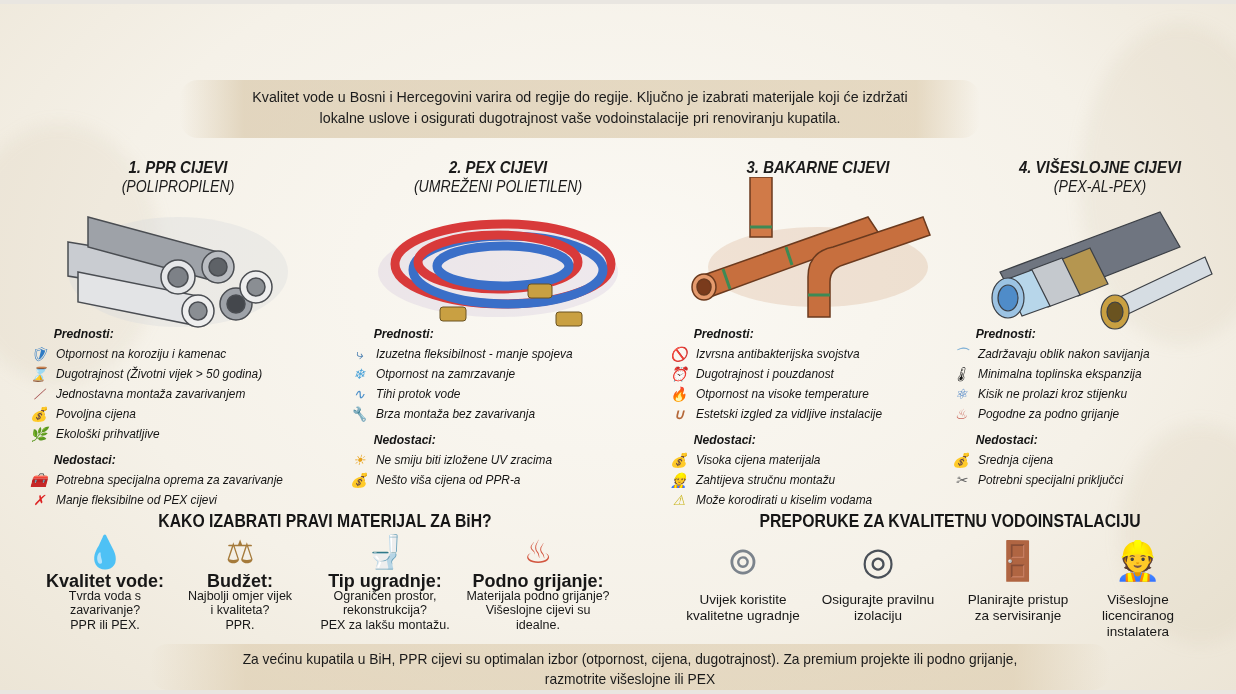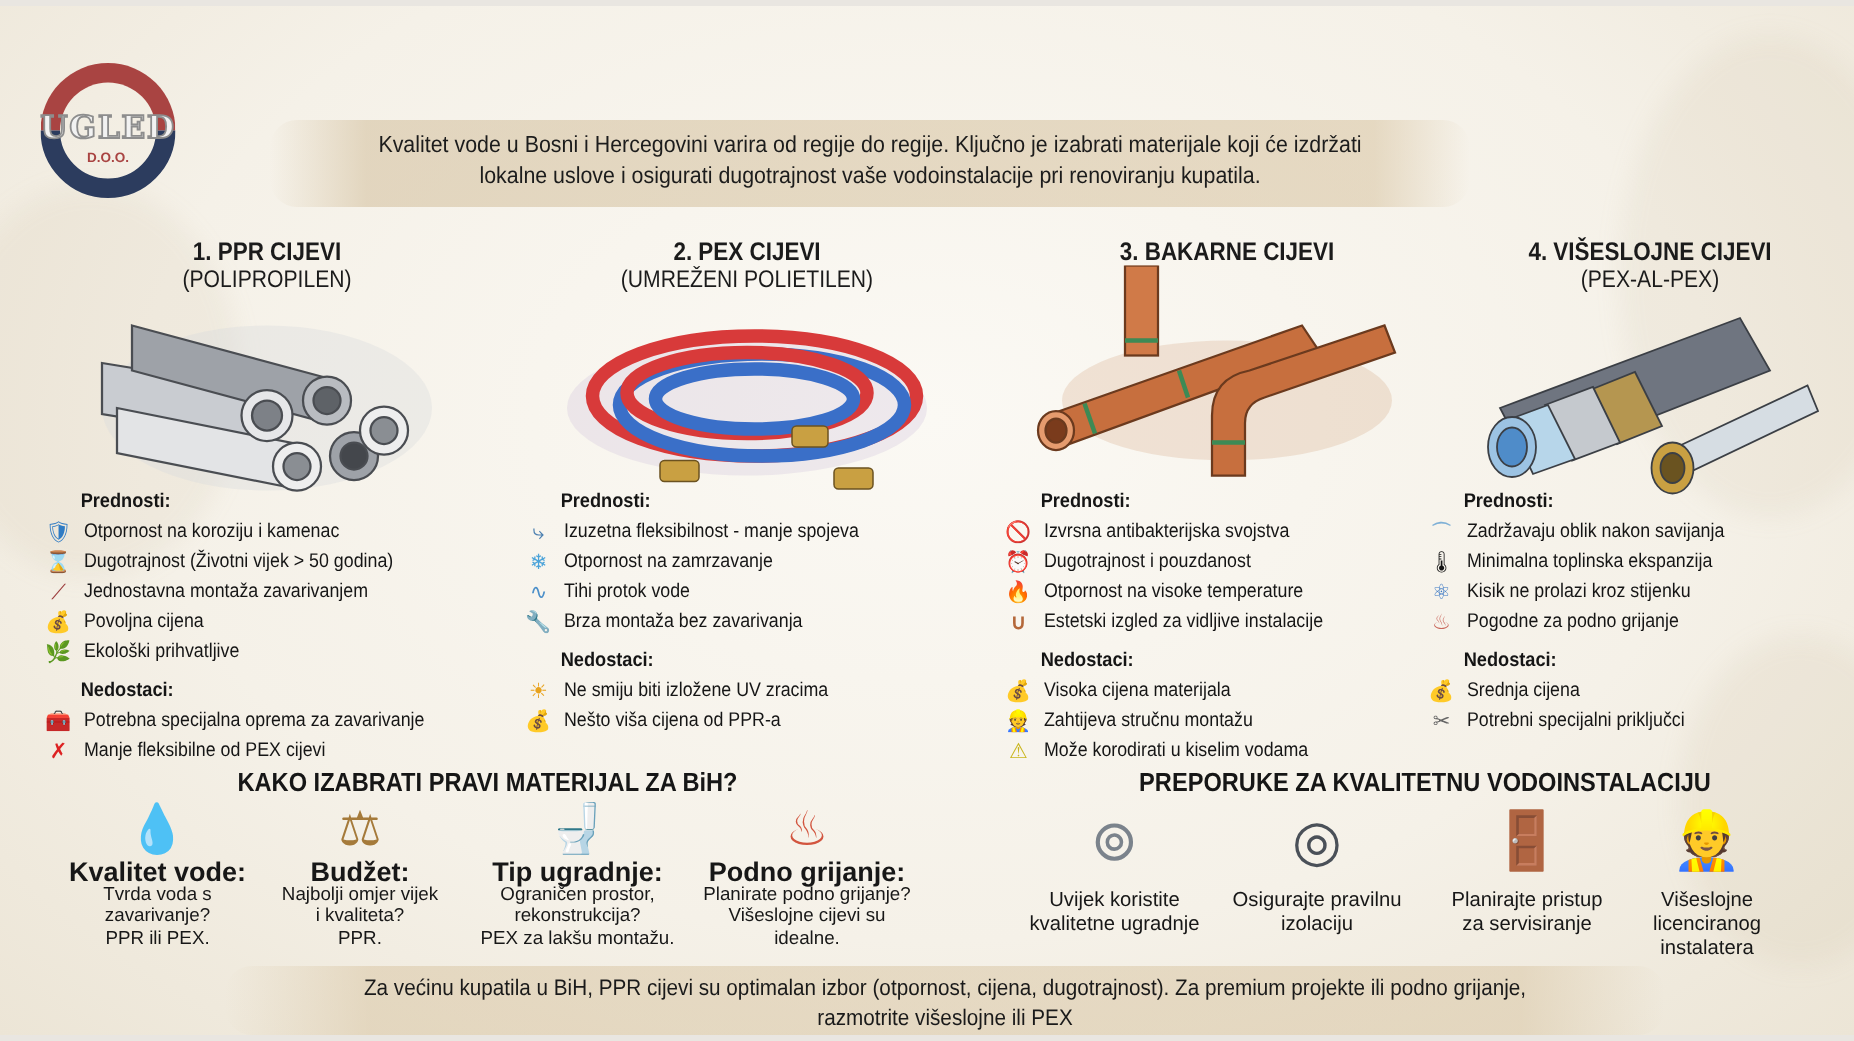--- a/index.html
+++ b/index.html
@@ -31,21 +31,21 @@
   
   .title { position: absolute; left: 130px; top: 18px; width: 980px; text-align: center;
     font-family: "DejaVu Sans", sans-serif; font-weight: 300; font-size: 35px; letter-spacing: 0.5px; color: #151515; }
   .intro-band { position: absolute; left: 180px; top: 76px; width: 800px; height: 58px;
     background: linear-gradient(90deg, rgba(210,190,155,0) 0%, rgba(210,190,155,0.55) 8%, rgba(215,195,160,0.55) 92%, rgba(210,190,155,0) 100%);
     border-radius: 18px; }
   .intro { position: absolute; left: 180px; top: 82px; width: 800px; text-align: center;
     font-family: "Liberation Sans Narrow", "Liberation Sans", sans-serif; font-size: 15.5px; line-height: 21px; color: #1c1c1c; transform: scaleX(0.92); }
 
   
-  .col { position: absolute; top: 154px; width: 300px; }
+  .col { position: absolute; top: 154px; width: 300px; font-style: italic; }
   .col-head { text-align: center; font-weight: bold; font-size: 17px; line-height: 19px; color: #1b1b1b; transform: scaleX(0.88); }
   .col-head .sub { display: block; font-weight: normal; font-size: 16px; }
   .pipe-art { position: relative; height: 118px; margin-top: 6px; }
   .list { position: absolute; width: 300px; font-size: 13.2px; line-height: 20px; color: #151515; }
   .list .lbl { padding-left: 28px; font-weight: bold; transform: scaleX(0.92); transform-origin: left; display:block; }
   .list .item { display: flex; align-items: center; height: 20px; }
   .list .ico { width: 22px; text-align: center; font-size: 14px; margin-right: 6px; line-height: 18px; }
   .list .txt { white-space: nowrap; transform: scaleX(0.9); transform-origin: left; display: inline-block; }
   .list .gap { height: 6px; }
 
@@ -63,26 +63,20 @@
   .footer { position: absolute; left: 180px; top: 645px; width: 900px; text-align: center; font-size: 15px; line-height: 20px; color: #1a1a1a; transform: scaleX(0.92); }
 </style>
 </head>
 <body>
 
 <div class="canvas">
   <div class="stain" style="left:-40px;top:120px;width:200px;height:260px;"></div>
   <div class="stain" style="left:1080px;top:20px;width:200px;height:320px;"></div>
   <div class="stain" style="left:1120px;top:420px;width:160px;height:220px;"></div>
 
-  <div class="logo">
-    <div class="logo-ring-top"></div>
-    <div class="logo-ring-bottom"></div>
-    <div class="logo-name">UGLED</div>
-    <div class="logo-sub">D.O.O.</div>
-  </div>
 
   <div class="intro-band"></div>
   <div class="intro">
     <div>Kvalitet vode u Bosni i Hercegovini varira od regije do regije. Ključno je izabrati materijale koji će izdržati</div>
     <div>lokalne uslove i osigurati dugotrajnost vaše vodoinstalacije pri renoviranju kupatila.</div>
   </div>
 
   <div class="col" style="left:28px;">
     <div class="col-head">
       <span>1. PPR CIJEVI</span>
@@ -320,21 +314,21 @@
   <div class="tip" style="left:305px;top:528px;">
     <span class="tip-ico">🚽</span>
     <span class="tip-title">Tip ugradnje:</span>
     <div>Ograničen prostor,</div>
     <div>rekonstrukcija?</div>
     <div>PEX za lakšu montažu.</div>
   </div>
   <div class="tip" style="left:458px;top:528px;">
     <span class="tip-ico" style="color:#d2553f">♨</span>
     <span class="tip-title">Podno grijanje:</span>
-    <div>Planirate podno grijanje?</div>
+    <div>Materijala podno grijanje?</div>
     <div>Višeslojne cijevi su</div>
     <div>idealne.</div>
   </div>
 
   <div class="sec-title" style="left:700px;top:507px;width:500px;">PREPORUKE ZA KVALITETNU VODOINSTALACIJU</div>
   <div class="rec" style="left:673px;top:530px;">
     <span class="rec-ico" style="color:#7b838c">⊚</span>
     <div>Uvijek koristite</div>
     <div>kvalitetne ugradnje</div>
   </div>

